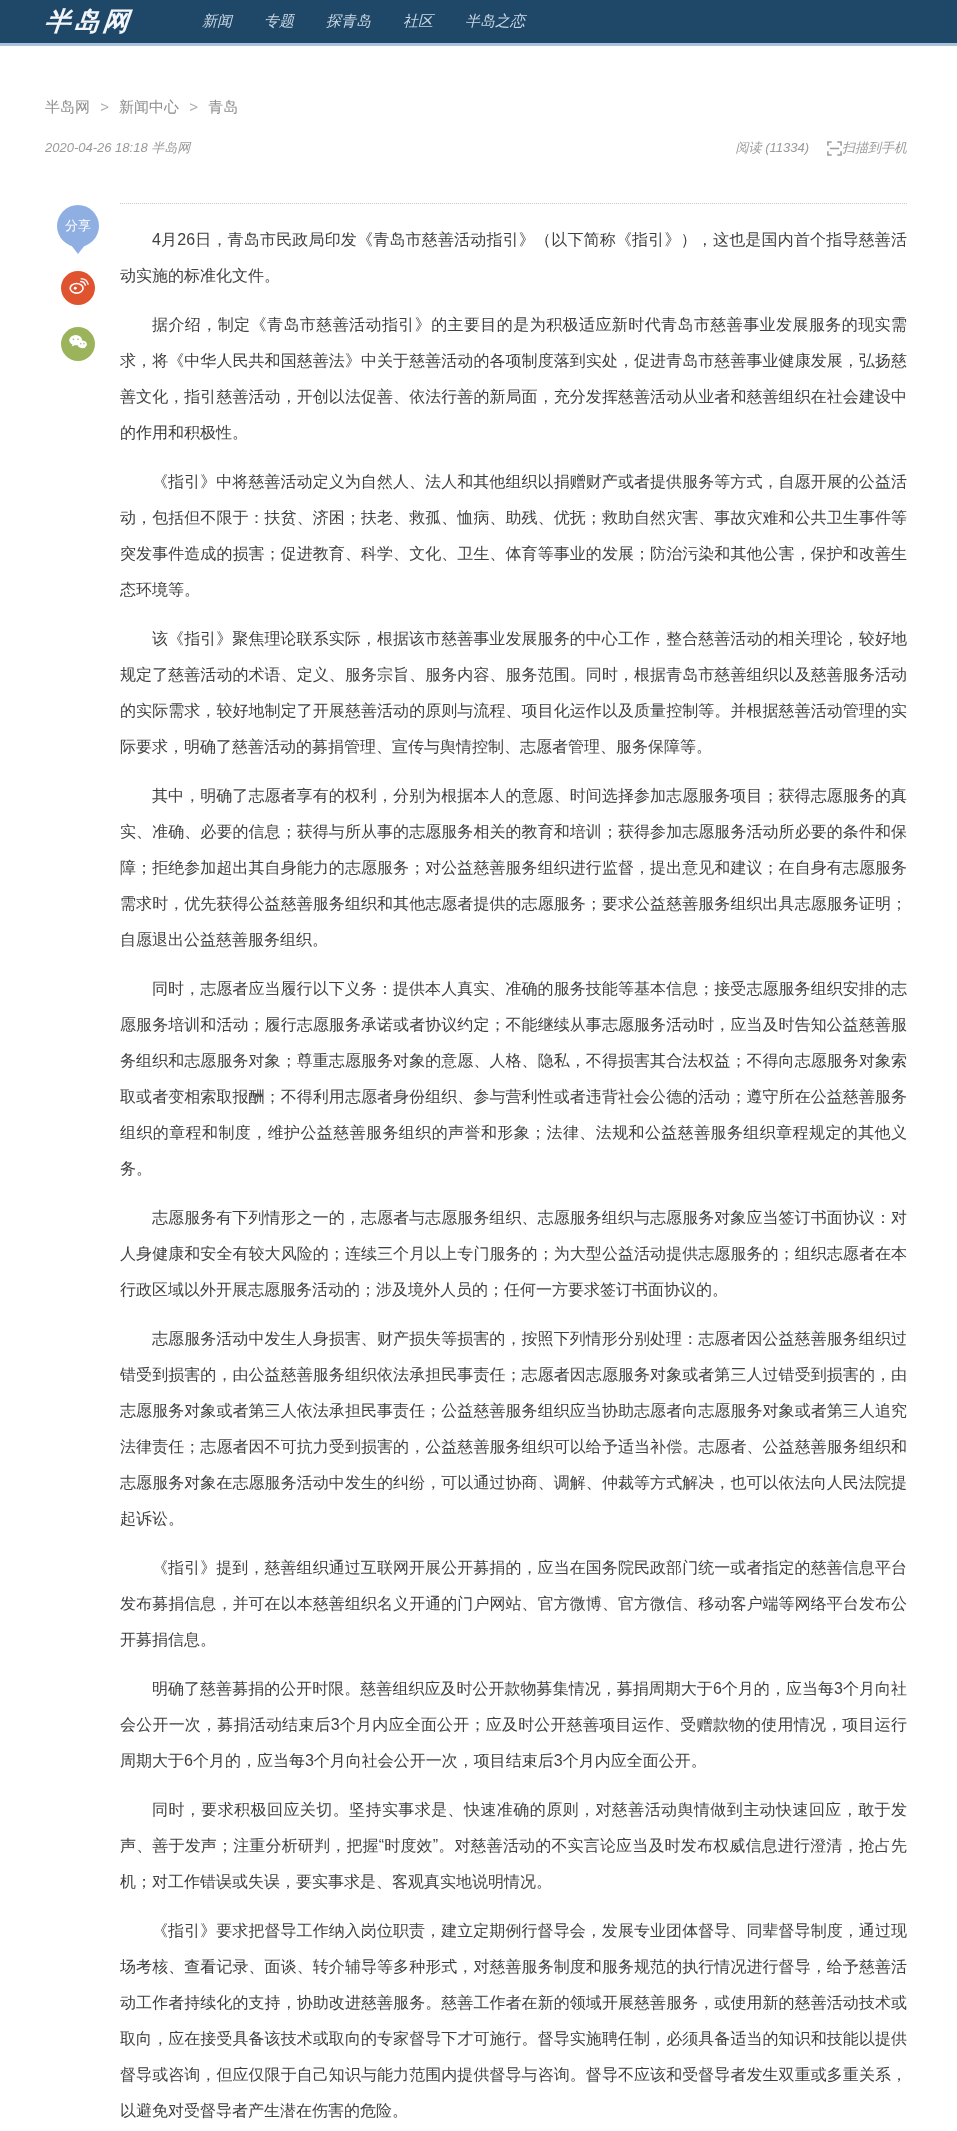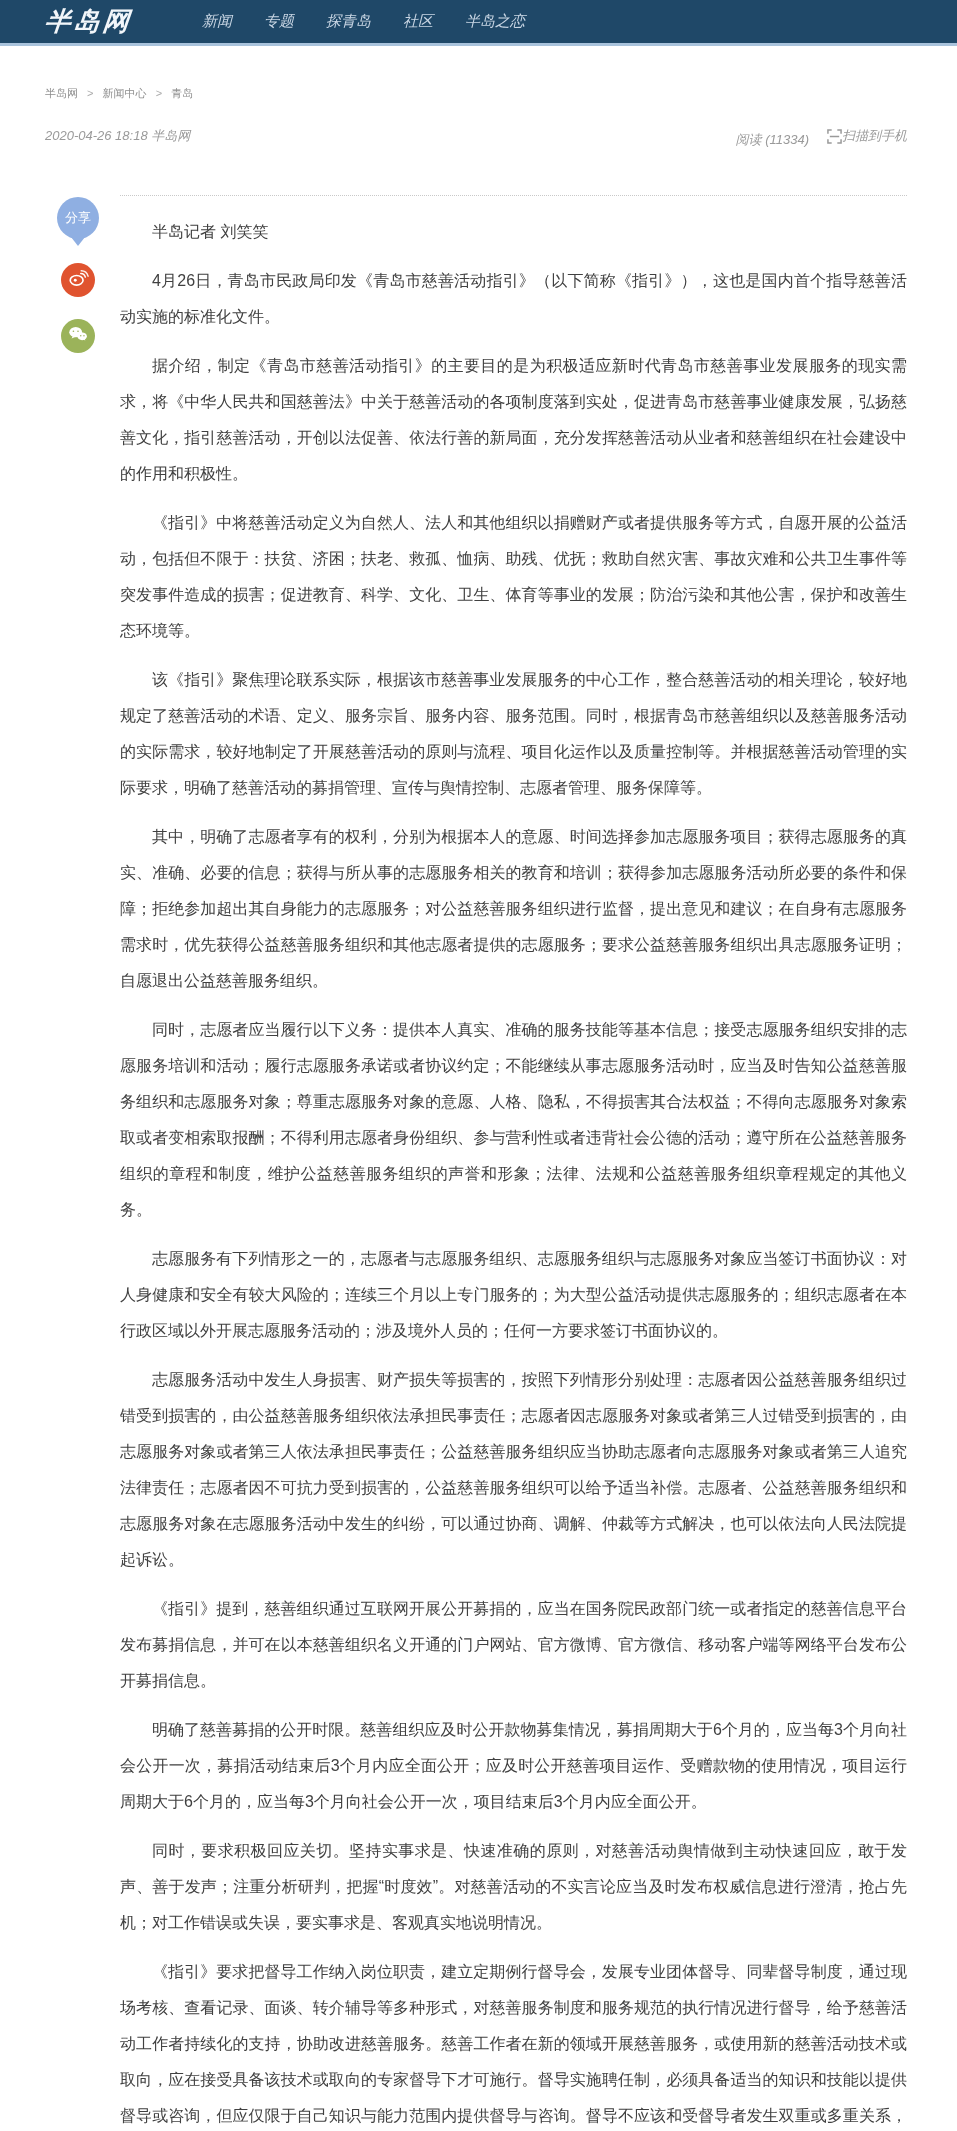--- a/index.html
+++ b/index.html
@@ -17,34 +17,34 @@
   .logo {
     color:#f2f6fa; font-size:26px; font-weight:bold; font-style:italic;
     letter-spacing:3px; transform:skewX(-6deg); cursor:pointer; margin-right:70px;
   }
   .topnav { display:flex; align-items:center; gap:32px;font-style:italic; }
   .topnav .nav-item {
     color:#c9d6e4; font-size:15px; text-decoration:none; cursor:pointer;
   }
   
   .container { padding:0 50px 0 45px; }
-  .breadcrumb { margin-top:40px; font-size:11px; color:#8d8d8d; }
+  .breadcrumb { margin-top:52px; font-size:15px; color:#8d8d8d; }
   .breadcrumb .crumb { color:#8d8d8d; cursor:pointer; text-decoration:none; }
   .breadcrumb .sep { margin:0 6px; color:#aaa; }
   .article-title {
     margin-top:18px; font-size:32px; line-height:1.3; font-weight:bold; color:#333;
     letter-spacing:1px;
   }
   .meta-row {
     margin-top:22px; display:flex; justify-content:space-between; align-items:center;
     font-size:13px; color:#9a9a9a;font-style:italic;
   }
   .meta-left { color:#9a9a9a; }
   .meta-right { display:flex; align-items:center; gap:18px; }
-  .read-count { color:#9a9a9a;margin-top:8px; }
+  .read-count { color:#9a9a9a; }
   .scan-wrap { display:flex; align-items:center; cursor:pointer; color:#9a9a9a; }
   .scan-icon { width:15px; height:15px; display:inline-block; }
   
   .article-area { display:flex; margin-top:46px; }
   .share-rail { width:75px; flex:0 0 75px; padding-top:2px; }
   .share-balloon {
     width:42px; height:42px; background:#8fafe2; border-radius:50%;
     color:#fff; font-size:13px; display:flex; align-items:center; justify-content:center;
     position:relative; cursor:pointer; margin-left:12px;font-family:Liberation Serif, serif;
   }
@@ -141,21 +141,20 @@
             <ellipse cx="16.5" cy="14.5" rx="5.2" ry="4.2" fill="#ffffff"></ellipse>
             <circle cx="15" cy="13.8" r="0.8" fill="#9bb35a"></circle>
             <circle cx="18.5" cy="13.8" r="0.8" fill="#9bb35a"></circle>
             <path d="M20 19 l-1-2.5 -2.5 1z" fill="#ffffff"></path>
           </svg>
         </span>
       </div>
     </div>
 
     <div class="article-body">
-      <p>半岛记者 刘笑笑</p>
       <p>4月26日，青岛市民政局印发《青岛市慈善活动指引》（以下简称《指引》），这也是国内首个指导慈善活动实施的标准化文件。</p>
       <p>据介绍，制定《青岛市慈善活动指引》的主要目的是为积极适应新时代青岛市慈善事业发展服务的现实需求，将《中华人民共和国慈善法》中关于慈善活动的各项制度落到实处，促进青岛市慈善事业健康发展，弘扬慈善文化，指引慈善活动，开创以法促善、依法行善的新局面，充分发挥慈善活动从业者和慈善组织在社会建设中的作用和积极性。</p>
       <p>《指引》中将慈善活动定义为自然人、法人和其他组织以捐赠财产或者提供服务等方式，自愿开展的公益活动，包括但不限于：扶贫、济困；扶老、救孤、恤病、助残、优抚；救助自然灾害、事故灾难和公共卫生事件等突发事件造成的损害；促进教育、科学、文化、卫生、体育等事业的发展；防治污染和其他公害，保护和改善生态环境等。</p>
       <p>该《指引》聚焦理论联系实际，根据该市慈善事业发展服务的中心工作，整合慈善活动的相关理论，较好地规定了慈善活动的术语、定义、服务宗旨、服务内容、服务范围。同时，根据青岛市慈善组织以及慈善服务活动的实际需求，较好地制定了开展慈善活动的原则与流程、项目化运作以及质量控制等。并根据慈善活动管理的实际要求，明确了慈善活动的募捐管理、宣传与舆情控制、志愿者管理、服务保障等。</p>
       <p>其中，明确了志愿者享有的权利，分别为根据本人的意愿、时间选择参加志愿服务项目；获得志愿服务的真实、准确、必要的信息；获得与所从事的志愿服务相关的教育和培训；获得参加志愿服务活动所必要的条件和保障；拒绝参加超出其自身能力的志愿服务；对公益慈善服务组织进行监督，提出意见和建议；在自身有志愿服务需求时，优先获得公益慈善服务组织和其他志愿者提供的志愿服务；要求公益慈善服务组织出具志愿服务证明；自愿退出公益慈善服务组织。</p>
       <p>同时，志愿者应当履行以下义务：提供本人真实、准确的服务技能等基本信息；接受志愿服务组织安排的志愿服务培训和活动；履行志愿服务承诺或者协议约定；不能继续从事志愿服务活动时，应当及时告知公益慈善服务组织和志愿服务对象；尊重志愿服务对象的意愿、人格、隐私，不得损害其合法权益；不得向志愿服务对象索取或者变相索取报酬；不得利用志愿者身份组织、参与营利性或者违背社会公德的活动；遵守所在公益慈善服务组织的章程和制度，维护公益慈善服务组织的声誉和形象；法律、法规和公益慈善服务组织章程规定的其他义务。</p>
       <p>志愿服务有下列情形之一的，志愿者与志愿服务组织、志愿服务组织与志愿服务对象应当签订书面协议：对人身健康和安全有较大风险的；连续三个月以上专门服务的；为大型公益活动提供志愿服务的；组织志愿者在本行政区域以外开展志愿服务活动的；涉及境外人员的；任何一方要求签订书面协议的。</p>
       <p>志愿服务活动中发生人身损害、财产损失等损害的，按照下列情形分别处理：志愿者因公益慈善服务组织过错受到损害的，由公益慈善服务组织依法承担民事责任；志愿者因志愿服务对象或者第三人过错受到损害的，由志愿服务对象或者第三人依法承担民事责任；公益慈善服务组织应当协助志愿者向志愿服务对象或者第三人追究法律责任；志愿者因不可抗力受到损害的，公益慈善服务组织可以给予适当补偿。志愿者、公益慈善服务组织和志愿服务对象在志愿服务活动中发生的纠纷，可以通过协商、调解、仲裁等方式解决，也可以依法向人民法院提起诉讼。</p>
       <p>《指引》提到，慈善组织通过互联网开展公开募捐的，应当在国务院民政部门统一或者指定的慈善信息平台发布募捐信息，并可在以本慈善组织名义开通的门户网站、官方微博、官方微信、移动客户端等网络平台发布公开募捐信息。</p>
       <p>明确了慈善募捐的公开时限。慈善组织应及时公开款物募集情况，募捐周期大于6个月的，应当每3个月向社会公开一次，募捐活动结束后3个月内应全面公开；应及时公开慈善项目运作、受赠款物的使用情况，项目运行周期大于6个月的，应当每3个月向社会公开一次，项目结束后3个月内应全面公开。</p>

